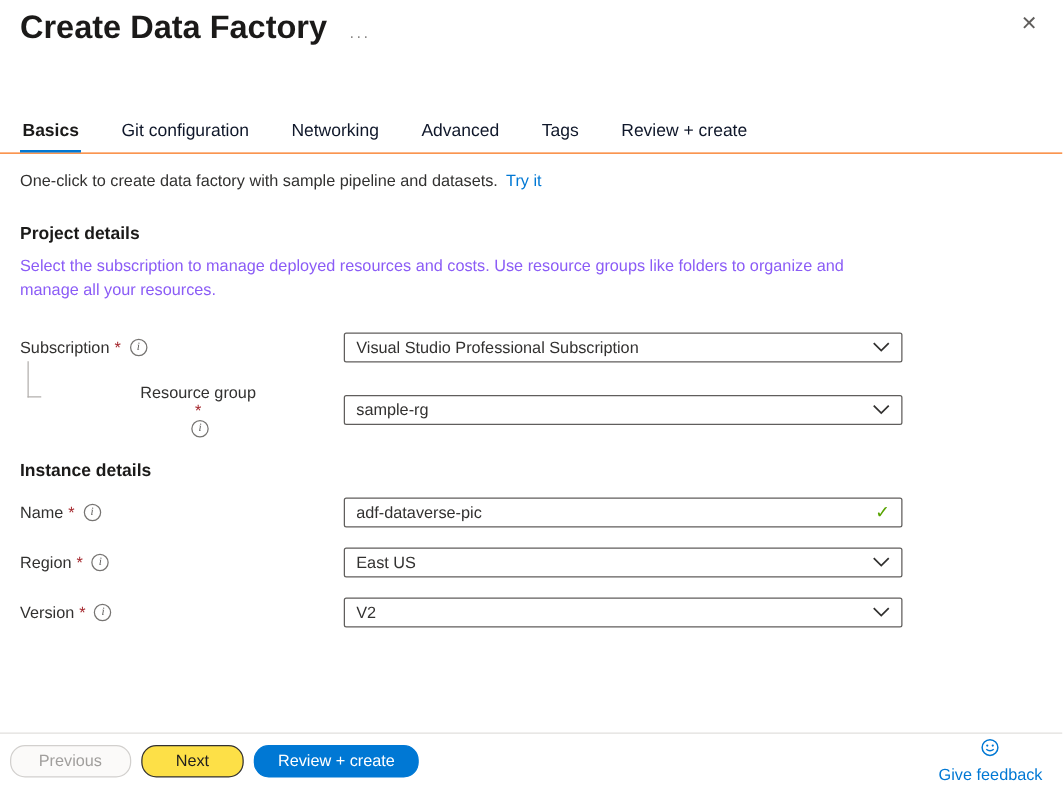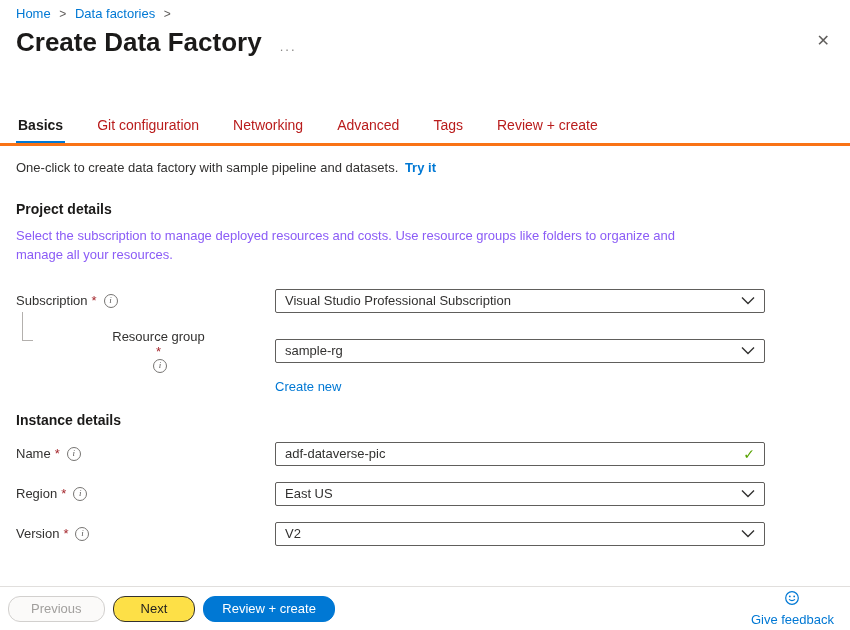--- a/index.html
+++ b/index.html
@@ -16,47 +16,47 @@
   .crumb { color: #0078d4; text-decoration: none; cursor: pointer; }
   .sep { margin: 0 5px; font-size: 12px; color: #605e5c; }
 
   
   .title-row { display: flex; align-items: flex-start; padding: 6px 16px 0; }
   .page-title { margin: 0; font-size: 26px; line-height: 30px; font-weight: 700; color: #1b1a19; }
   .more-dots { margin: 12px 0 0 18px; color: #8a8886; font-size: 13px; letter-spacing: 2px; cursor: pointer; }
   .close-btn { margin-left: auto; margin-top: 4px; color: #605e5c; font-size: 16px; line-height: 1; cursor: pointer; padding: 2px 4px; }
 
   
-  .tabs { display: flex; gap: 30px; margin-top: 60px; padding: 0 16px; border-bottom: 3px solid #f97316; }
-  .tab { padding: 0 2px 10px; font-size: 14px; color: #b91c1c; cursor: pointer; white-space: nowrap; }
+  .tabs { display: flex; gap: 30px; margin-top: 60px; padding: 0 16px; border-bottom: 1px solid #f97316; }
+  .tab { padding: 0 2px 10px; font-size: 14px; color: #0f172a; cursor: pointer; white-space: nowrap; }
   .tab.active { font-weight: 700; color: #1b1a19; box-shadow: inset 0 -2px 0 0 #0078d4; }
 
   
   .intro { margin: 14px 16px 0; }
   .link { color: #0078d4; text-decoration: none; cursor: pointer; }
-  .intro .link { margin-left: 3px; font-weight: bold; }
+  .intro .link { margin-left: 3px; }
 
   
   .section-heading { margin: 26px 16px 0; font-size: 14px; font-weight: 700; color: #1b1a19; }
   .section-heading.instance { margin-top: 18px; }
   .section-desc { margin: 10px 16px 0; width: 672px; line-height: 1.45; color: #8b5cf6; }
 
   
   .form { margin-top: 24px; }
   .row { display: flex; align-items: center; padding: 0 16px; margin-bottom: 16px; position: relative; }
   .row.tight { margin-bottom: 6px; }
   .label-col { width: 259px; flex-shrink: 0; display: flex; align-items: center; font-size: 13px; }
   .req { color: #a4262c; margin: 0 4px; }
   .info-icon {
     width: 14px; height: 14px; border: 1px solid #767472; border-radius: 50%;
     display: inline-flex; align-items: center; justify-content: center;
     font-size: 9px; line-height: 1; color: #5b5a59; margin-left: 3px;
     font-family: "Liberation Serif", serif; font-style: italic; cursor: default; flex-shrink: 0;
   }
-  .input-col { width: 490px; }
+  .input-col { width: 447px; }
   .field {
     position: relative; display: flex; align-items: center;
     height: 24px; border: 1px solid #605e5c; border-radius: 2px;
     background: #fff; padding: 0 9px; cursor: pointer;
   }
   .field-value { font-size: 13px; color: #323130; white-space: nowrap; overflow: hidden; }
   .chevron { margin-left: auto; flex-shrink: 0; display: block; }
   .text-input { flex: 1; min-width: 0; border: none; outline: none; font: inherit; color: #323130; background: transparent; padding: 0; }
   .check { color: #57a300; font-size: 14px; font-weight: bold; margin-left: 8px; }
 
@@ -77,26 +77,20 @@
   .btn-previous { padding: 0 22px; background: #fbfaf9; border: 1px solid #d2d0ce; color: #a19f9d; }
   .btn-next { padding: 0 27px; background: #fde047; border: 1px solid #323130; color: #201f1e; margin-left: 8px; }
   .btn-primary { padding: 0 18px; background: #0078d4; border: 1px solid #0078d4; color: #fff; margin-left: 8px; }
   .feedback { margin-left: auto; display: flex; align-items: center; gap: 6px; color: #0078d4; font-size: 13px; cursor: pointer; flex-direction: column; }
 </style>
 </head>
 <body>
 
 <div class="page">
 
-  <div class="breadcrumb">
-    <a class="crumb">Home</a>
-    <span class="sep">&gt;</span>
-    <a class="crumb">Data factories</a>
-    <span class="sep">&gt;</span>
-  </div>
 
   <div class="title-row">
     <h1 class="page-title">Create Data Factory</h1>
     <span class="more-dots">...</span>
     <span class="close-btn">✕</span>
   </div>
 
   <div class="tabs">
     <span class="tab active">Basics</span>
     <span class="tab">Git configuration</span>
@@ -146,23 +140,20 @@
       <div class="input-col">
         <div class="field">
           <span class="field-value">sample-rg</span>
           <svg class="chevron" width="14" height="9" viewBox="0 0 14 9">
               <path d="M1 1.5 L7 7.5 L13 1.5" fill="none" stroke="#323130" stroke-width="1.4"></path>
             </svg>
         </div>
       </div>
     </div>
 
-    <div class="create-new">
-      <a class="link">Create new</a>
-    </div>
 
     <div class="section-heading instance">Instance details</div>
 
     <div class="row" style="margin-top:14px;">
       <div class="label-col">
         <span>Name</span>
         <span class="req">*</span>
         <span class="info-icon">
             <span>i</span>
           </span>

